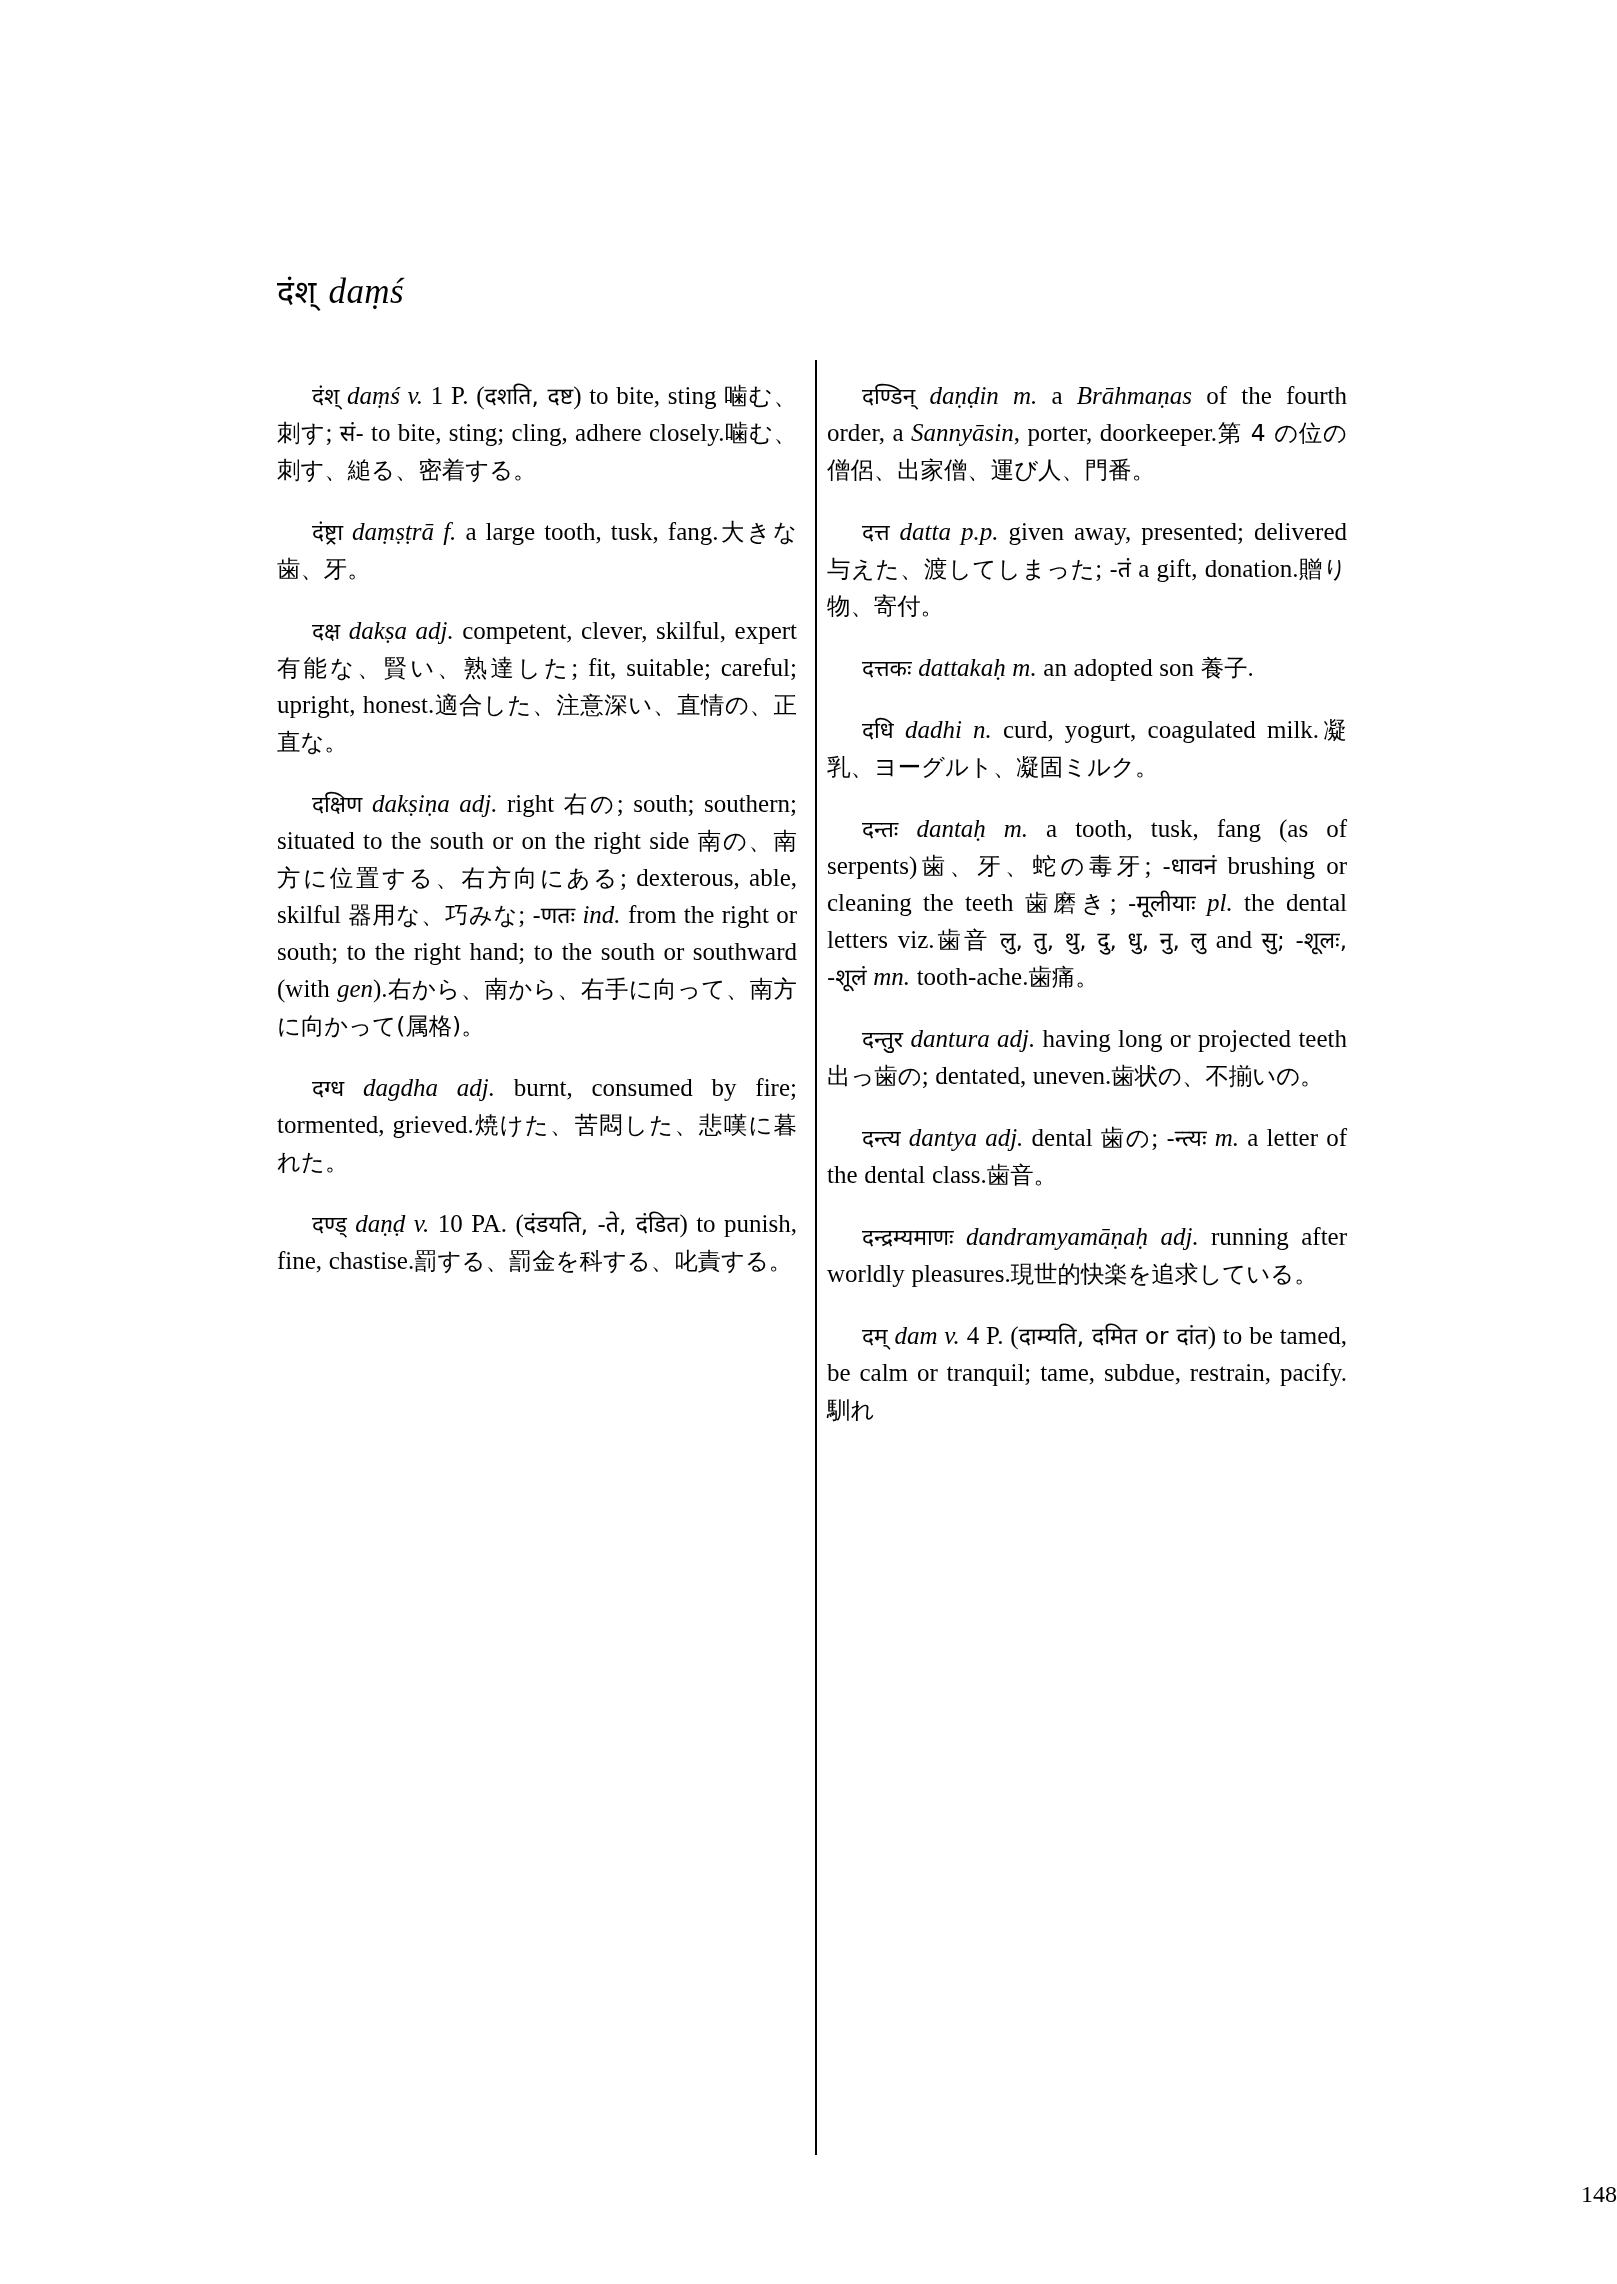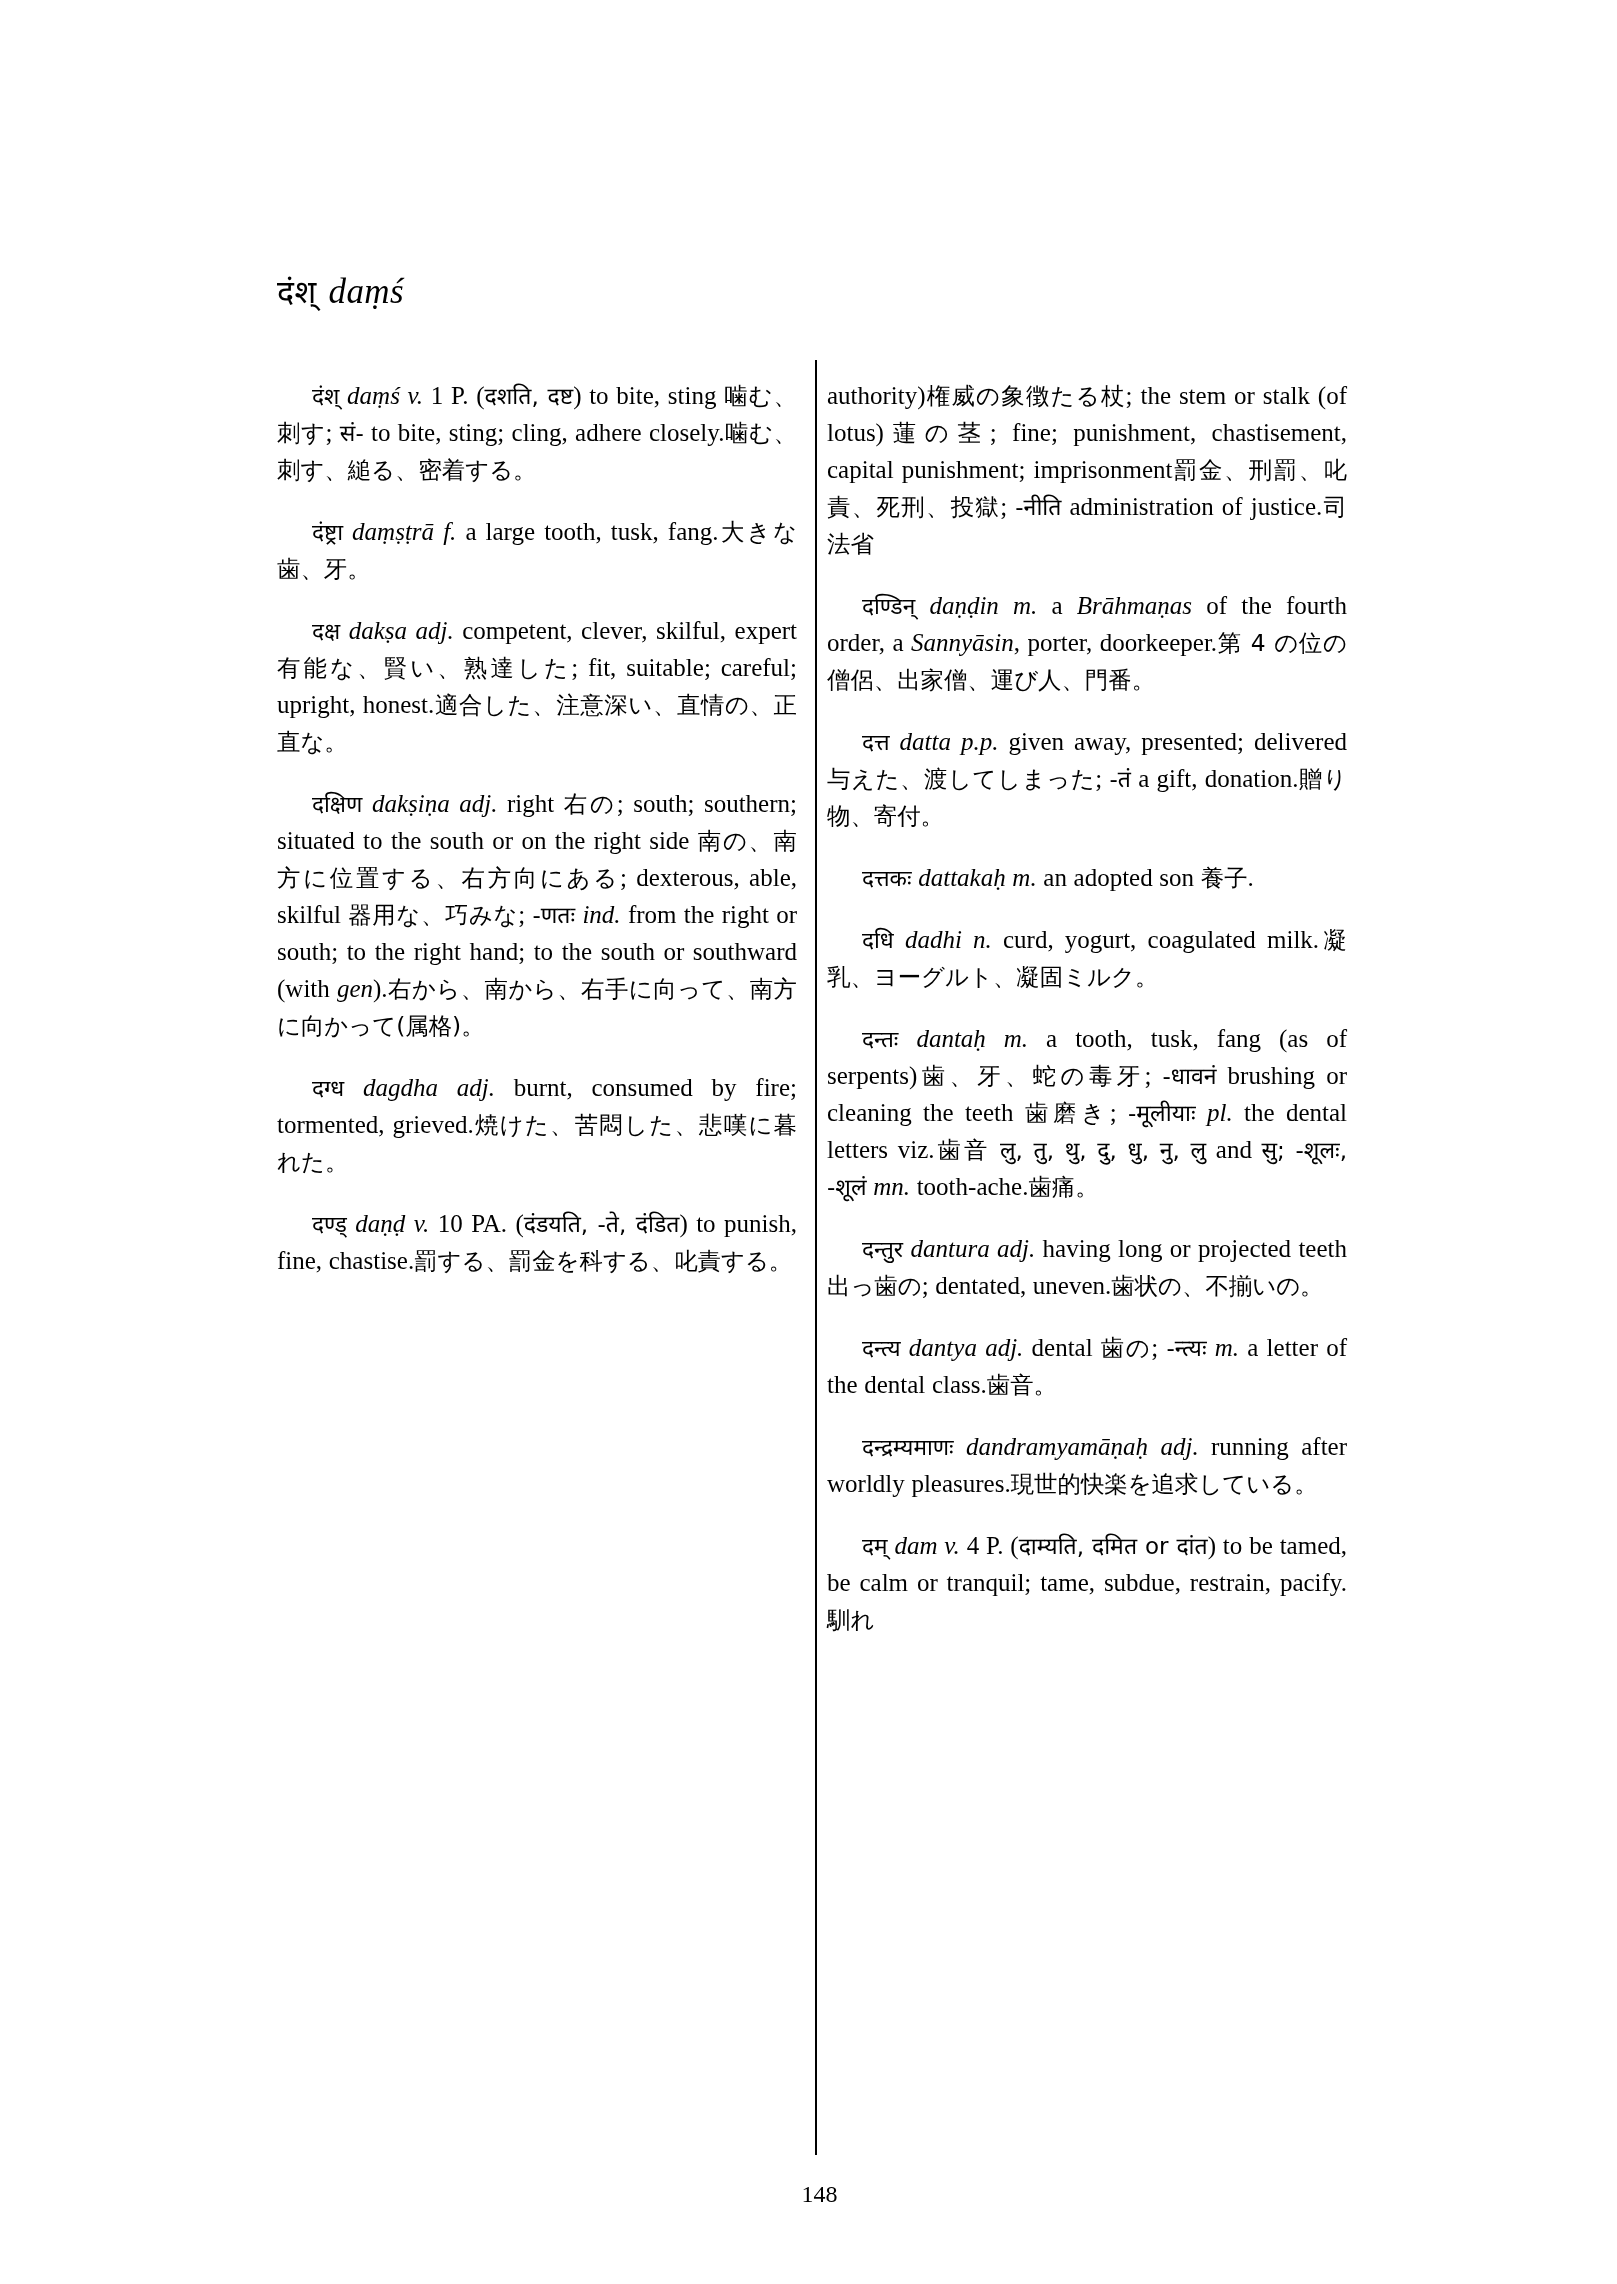--- a/index.html
+++ b/index.html
@@ -90,21 +90,21 @@
     font-size: 23.4px;
   }
   .it {
     font-style: italic;
   }
   .pagenum {
     position: absolute;
     left: 0;
     right: 0;
     top: 2153px;
-    text-align: center;
+    text-align: right;
     font-size: 24px;
     font-family: "Liberation Serif", serif;
     padding-left: 22px;
   }
 </style>
 </head>
 <body>
 
 <div class="page">
 
@@ -117,21 +117,20 @@
 
     <div class="col col-left" id="left-col">
         <p class="entry"><span class="dev">दंश्</span> <span class="it">daṃś</span> <span><span class="it">v.</span> 1 P. (<span class="devsm">दशति, दष्ट</span>) to bite, sting <span class="cjk">噛む、刺す</span>; <span class="devsm">सं-</span> to bite, sting; cling, adhere closely.<span class="cjk">噛む、刺す、縋る、密着する。</span></span></p>
         <p class="entry"><span class="dev">दंष्ट्रा</span> <span class="it">daṃṣṭrā</span> <span><span class="it">f.</span> a large tooth, tusk, fang.<span class="cjk">大きな歯、牙。</span></span></p>
         <p class="entry"><span class="dev">दक्ष</span> <span class="it">dakṣa</span> <span><span class="it">adj.</span> competent, clever, skilful, expert<span class="cjk">有能な、賢い、熟達した</span>; fit, suitable; careful; upright, honest.<span class="cjk">適合した、注意深い、直情の、正直な。</span></span></p>
         <p class="entry"><span class="dev">दक्षिण</span> <span class="it">dakṣiṇa</span> <span><span class="it">adj.</span> right <span class="cjk">右の</span>; south; southern; situated to the south or on the right side <span class="cjk">南の、南方に位置する、右方向にある</span>; dexterous, able, skilful <span class="cjk">器用な、巧みな</span>; <span class="devsm">-णतः</span> <span class="it">ind.</span> from the right or south; to the right hand; to the south or southward (with <span class="it">gen</span>).<span class="cjk">右から、南から、右手に向って、南方に向かって(属格)。</span></span></p>
         <p class="entry"><span class="dev">दग्ध</span> <span class="it">dagdha</span> <span><span class="it">adj.</span> burnt, consumed by fire; tormented, grieved.<span class="cjk">焼けた、苦悶した、悲嘆に暮れた。</span></span></p>
         <p class="entry"><span class="dev">दण्ड्</span> <span class="it">daṇḍ</span> <span><span class="it">v.</span> 10 PA. (<span class="devsm">दंडयति, -ते, दंडित</span>) to punish, fine, chastise.<span class="cjk">罰する、罰金を科する、叱責する。</span></span></p>
       </div>
     <div class="col col-right" id="right-col">
-        <p class="entry cont"><span>authority)<span class="cjk">権威の象徴たる杖</span>; the stem or stalk (of lotus)<span class="cjk">蓮の茎</span>; fine; punishment, chastisement, capital punishment; imprisonment<span class="cjk">罰金、刑罰、叱責、死刑、投獄</span>; <span class="devsm">-नीति</span> administration of justice.<span class="cjk">司法省</span></span></p>
         <p class="entry"><span class="dev">दण्डिन्</span> <span class="it">daṇḍin</span> <span><span class="it">m.</span> a <span class="it">Brāhmaṇas</span> of the fourth order, a <span class="it">Sannyāsin</span>, porter, doorkeeper.<span class="cjk">第 4 の位の僧侶、出家僧、運び人、門番。</span></span></p>
         <p class="entry"><span class="dev">दत्त</span> <span class="it">datta</span> <span><span class="it">p.p.</span> given away, presented; delivered<span class="cjk">与えた、渡してしまった</span>; <span class="devsm">-तं</span> a gift, donation.<span class="cjk">贈り物、寄付。</span></span></p>
         <p class="entry"><span class="dev">दत्तकः</span> <span class="it">dattakaḥ</span> <span><span class="it">m.</span> an adopted son <span class="cjk">養子</span>.</span></p>
         <p class="entry"><span class="dev">दधि</span> <span class="it">dadhi</span> <span><span class="it">n.</span> curd, yogurt, coagulated milk.<span class="cjk">凝乳、ヨーグルト、凝固ミルク。</span></span></p>
         <p class="entry"><span class="dev">दन्तः</span> <span class="it">dantaḥ</span> <span><span class="it">m.</span> a tooth, tusk, fang (as of serpents)<span class="cjk">歯、牙、蛇の毒牙</span>; <span class="devsm">-धावनं</span> brushing or cleaning the teeth <span class="cjk">歯磨き</span>; <span class="devsm">-मूलीयाः</span> <span class="it">pl.</span> the dental letters viz.<span class="cjk">歯音</span> <span class="devsm">लु, तु, थु, दु, धु, नु, लु</span> and <span class="devsm">सु; -शूलः, -शूलं</span> <span class="it">mn.</span> tooth-ache.<span class="cjk">歯痛。</span></span></p>
         <p class="entry"><span class="dev">दन्तुर</span> <span class="it">dantura</span> <span><span class="it">adj.</span> having long or projected teeth <span class="cjk">出っ歯の</span>; dentated, uneven.<span class="cjk">歯状の、不揃いの。</span></span></p>
         <p class="entry"><span class="dev">दन्त्य</span> <span class="it">dantya</span> <span><span class="it">adj.</span> dental <span class="cjk">歯の</span>; <span class="devsm">-न्त्यः</span> <span class="it">m.</span> a letter of the dental class.<span class="cjk">歯音。</span></span></p>
         <p class="entry"><span class="dev">दन्द्रम्यमाणः</span> <span class="it">dandramyamāṇaḥ</span> <span><span class="it">adj.</span> running after worldly pleasures.<span class="cjk">現世的快楽を追求している。</span></span></p>
         <p class="entry"><span class="dev">दम्</span> <span class="it">dam</span> <span><span class="it">v.</span> 4 P. (<span class="devsm">दाम्यति, दमित or दांत</span>) to be tamed, be calm or tranquil; tame, subdue, restrain, pacify.<span class="cjk">馴れ</span></span></p>
       </div>

